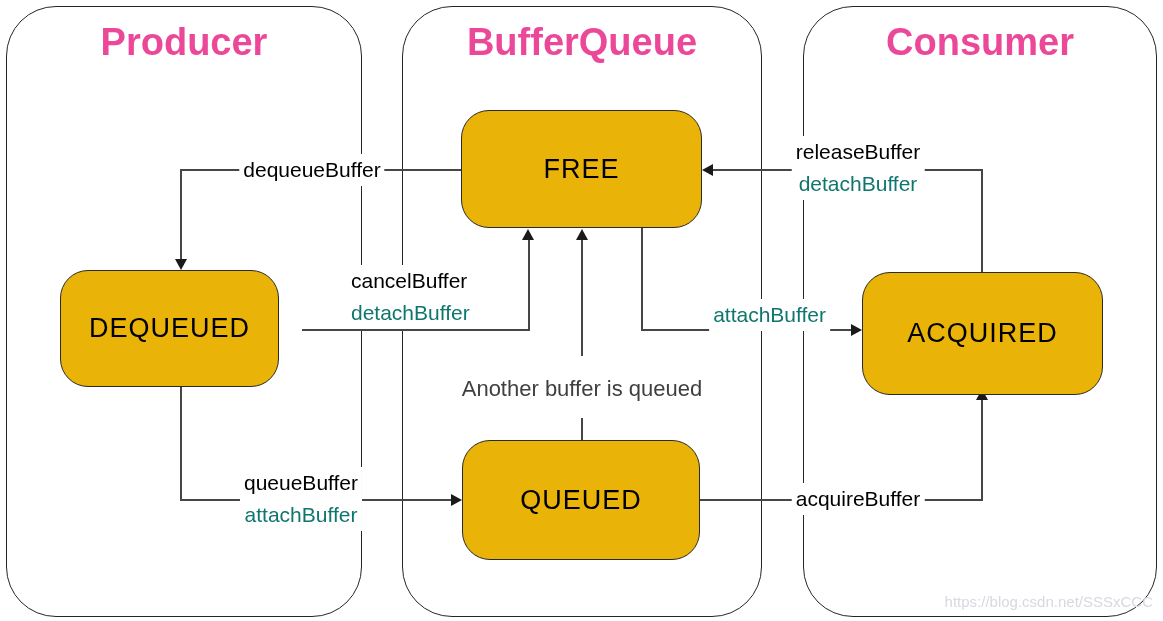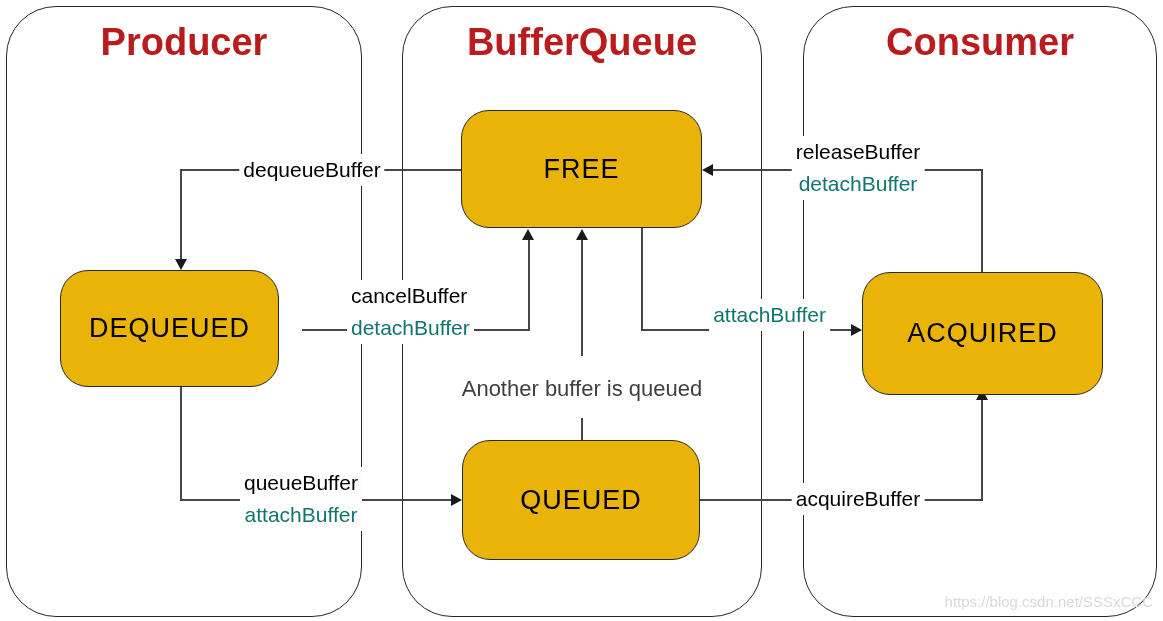--- a/index.html
+++ b/index.html
@@ -7,21 +7,21 @@
     position:relative; width:1163px; height:621px; background:#ffffff;
     font-family:"Liberation Sans","DejaVu Sans",sans-serif; overflow:hidden;
   }
   
   .container {
     position:absolute; border:1.5px solid #262626; border-radius:50px;
     background:transparent; z-index:1; box-sizing:border-box;
   }
   .ctitle {
     position:absolute; top:14px; left:0; width:100%; text-align:center;
-    font-size:38px; font-weight:bold; color:#b91c1c;
+    font-size:38px; font-weight:bold; color:#ec4899;
   }
   
   .state {
     position:absolute; border:1.5px solid #2a2a2a; border-radius:28px;
     background:#eab308; z-index:3; display:flex; align-items:center;
     justify-content:center; font-size:27px; color:#000; letter-spacing:1px;
     box-sizing:border-box;
   }
   
   .hline, .vline { position:absolute; background:#464646; z-index:2; }
@@ -98,21 +98,21 @@
   <div class="state" style="left:462px; top:440px; width:238px; height:120px;">QUEUED</div>
   <div class="state" style="left:862px; top:272px; width:241px; height:123px;">ACQUIRED</div>
 
   <div class="lbl black" style="left:312px; top:170px; transform:translate(-50%,-50%);">dequeueBuffer</div>
 
   <div class="lblstack" style="left:858px; top:168px; transform:translate(-50%,-50%); text-align:center;">
     <div class="black">releaseBuffer</div>
     <div class="gray">detachBuffer</div>
   </div>
 
-  <div class="lblstack" style="left:347px; top:297px; transform:translate(0,-50%); text-align:left;margin-top:15px;">
+  <div class="lblstack" style="left:347px; top:297px; transform:translate(0,-50%); text-align:left;">
     <div class="black">cancelBuffer</div>
     <div class="gray">detachBuffer</div>
   </div>
 
   <div class="lbl gray" style="left:830px; top:315px; transform:translate(-100%,-50%);">attachBuffer</div>
 
   <div class="lblstack" style="left:301px; top:499px; transform:translate(-50%,-50%); text-align:center;">
     <div class="black">queueBuffer</div>
     <div class="gray">attachBuffer</div>
   </div>

